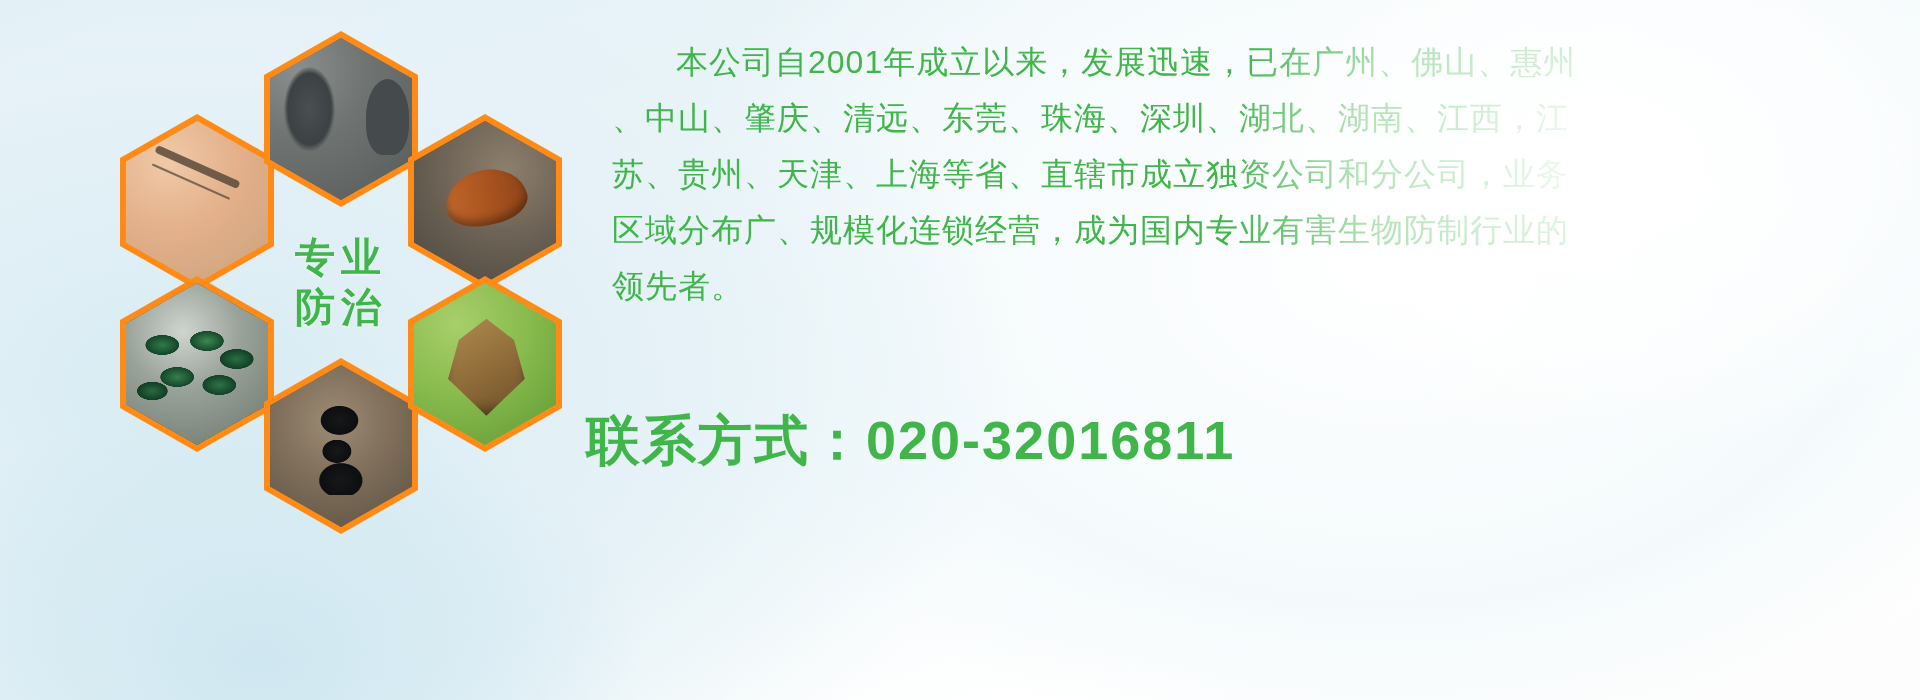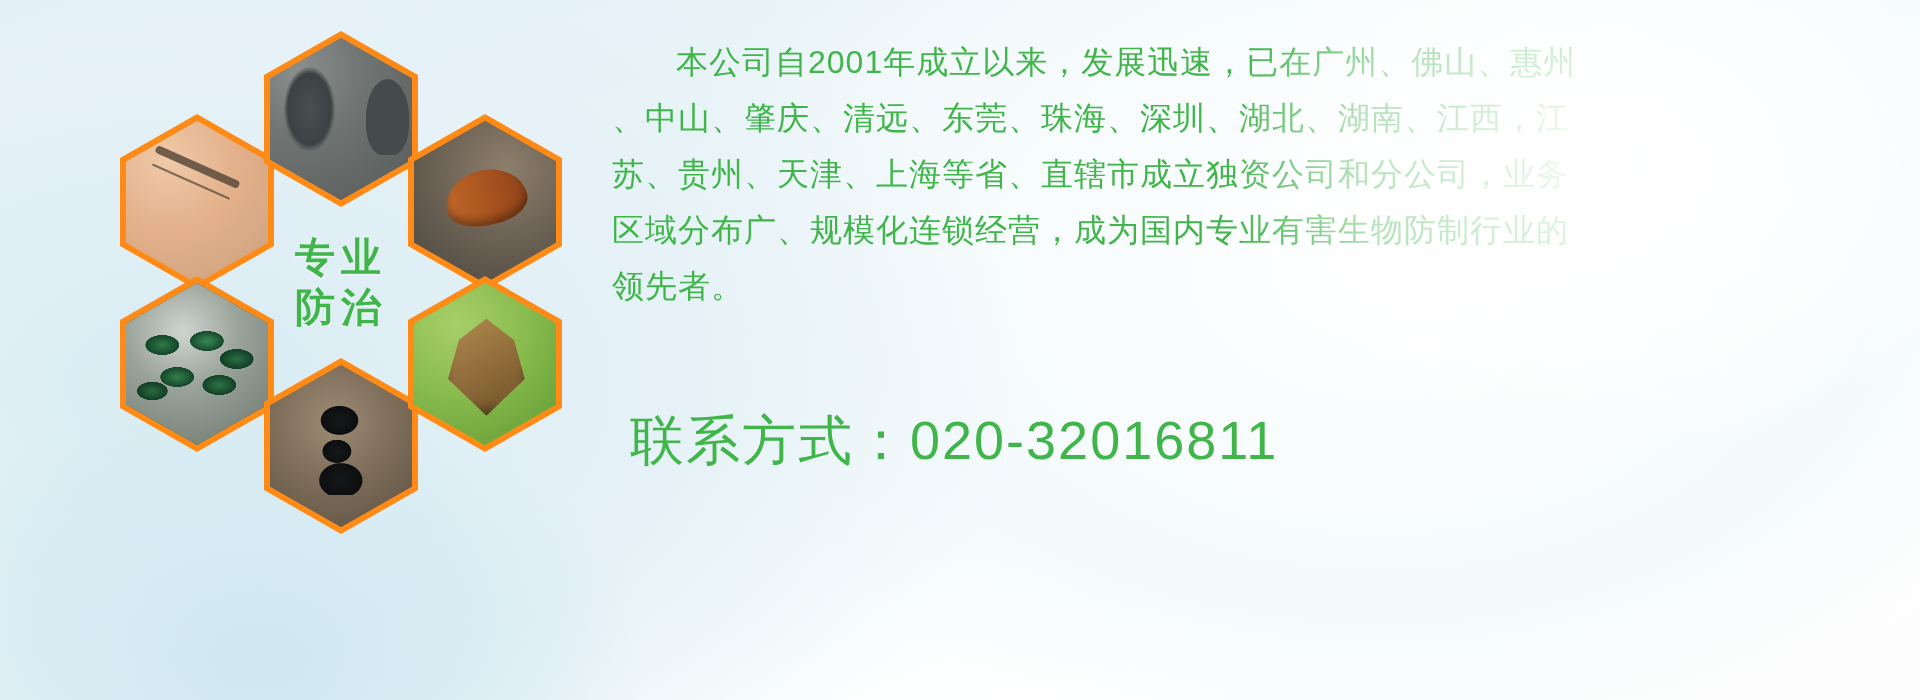--- a/index.html
+++ b/index.html
@@ -107,22 +107,22 @@
   
   .copy{
     position:absolute;left:612px;top:34px;width:1286px;
     color:#3fb54a;font-size:32px;line-height:56px;font-weight:500;
     letter-spacing:1px;
   }
   .copy p{margin:0;}
   .copy p.first{text-indent:64px;}
 
   .contact{
-    position:absolute;left:630px;top:400px;width:1286px;
-    color:#3fb54a;font-size:54px;line-height:80px;font-weight:normal;letter-spacing:2px;
+    position:absolute;left:586px;top:400px;width:1286px;
+    color:#3fb54a;font-size:54px;line-height:80px;font-weight:bold;letter-spacing:2px;
   }
   .contact .line2{padding-left:282px;}
 </style>
 </head>
 <body>
 
 <div id="banner">
 
   <div class="hexgroup">
 

